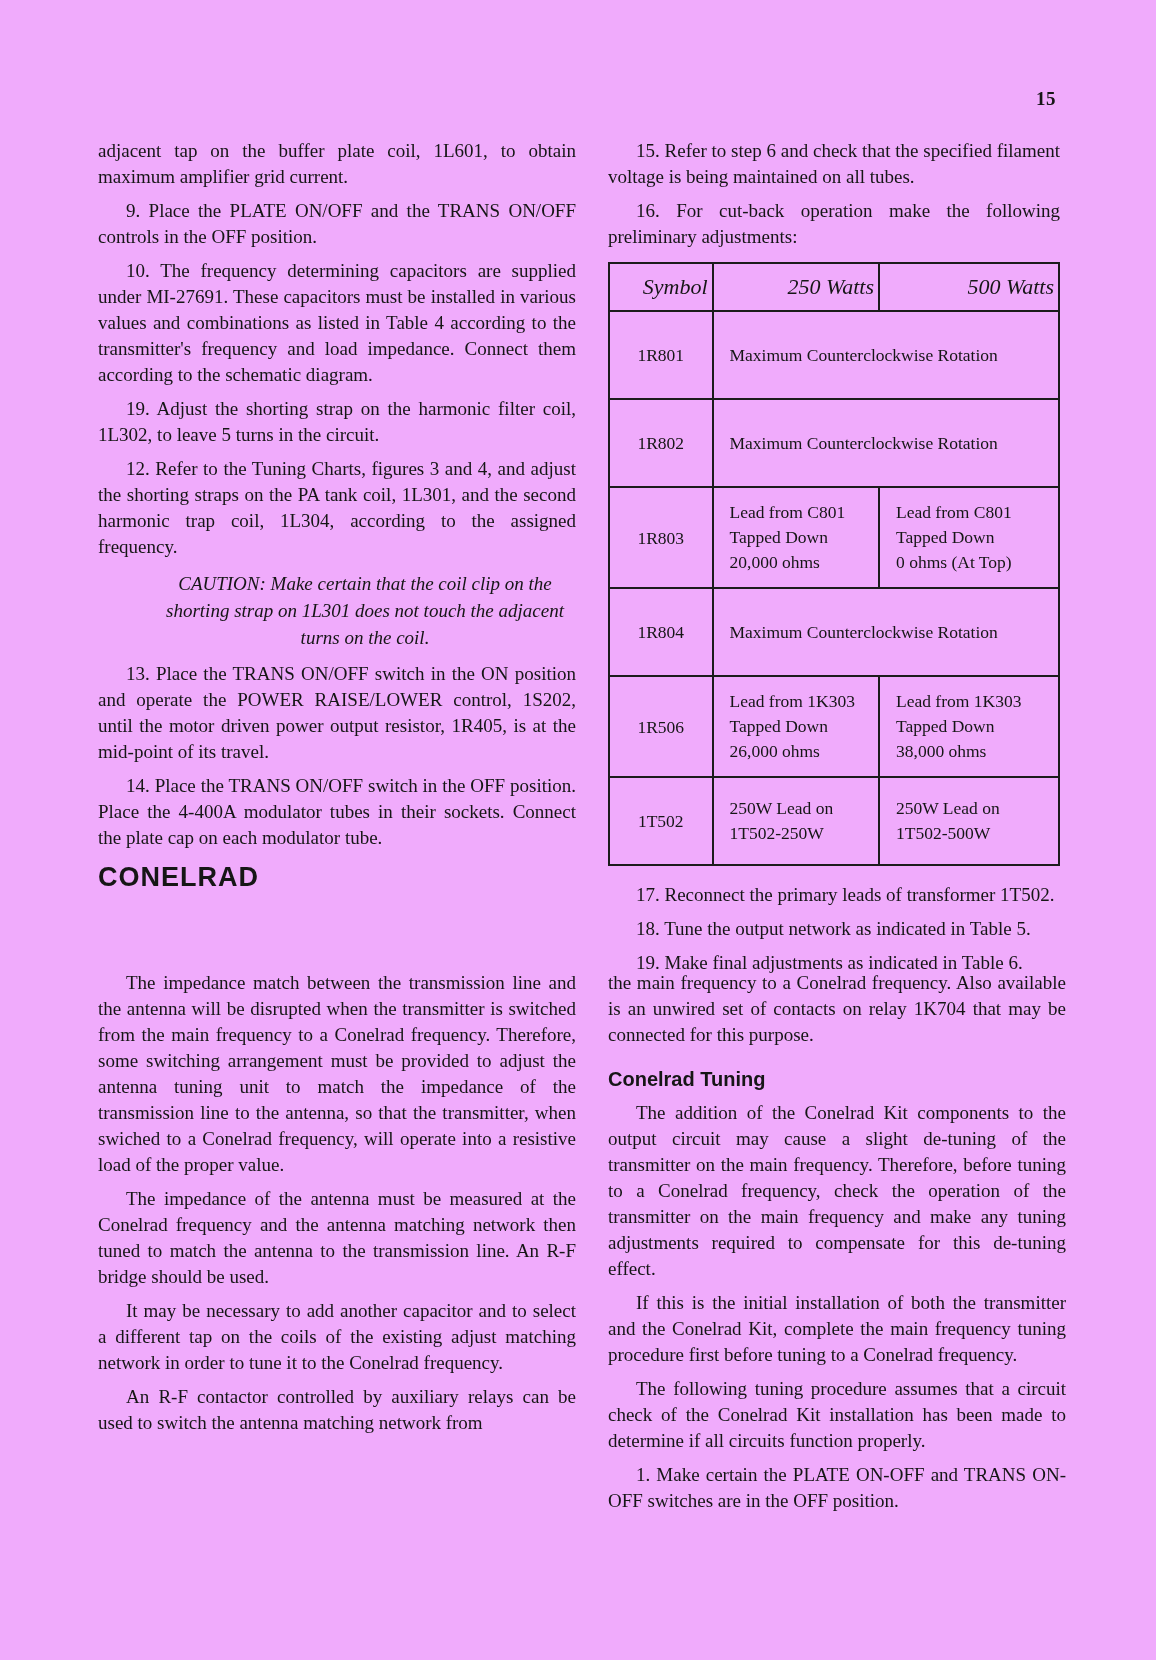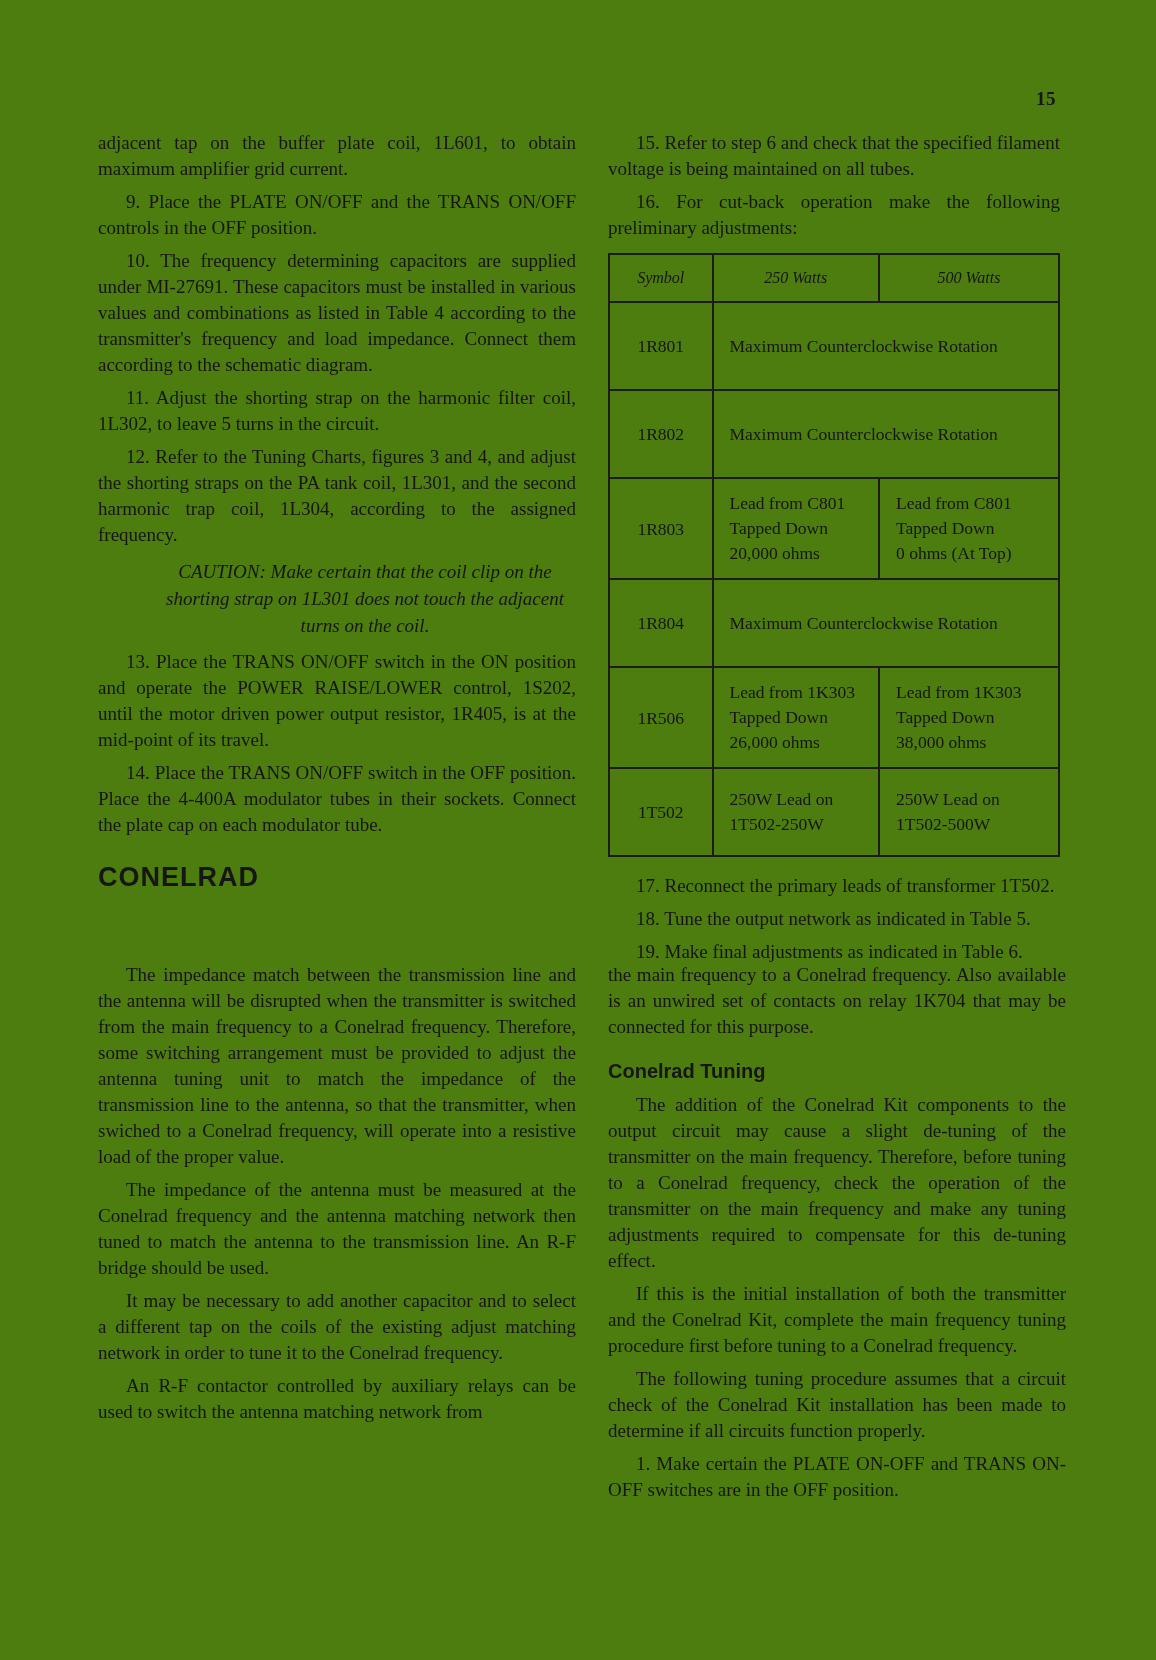--- a/index.html
+++ b/index.html
@@ -1,34 +1,34 @@
 <!DOCTYPE html>
 <html><head>
 <meta charset="utf-8">
 <style>
   html,body{margin:0;padding:0;background:#e8e6e0;}
   .page{
     position:relative;
     width:1156px;height:1660px;
     margin:0 auto;
-    background:#4d7c0f;
+    background:#f0abfc;
     color:#161616;
     font-family:"Liberation Serif", serif;
     overflow:hidden;
   }
   .pagenum{
     position:absolute;top:88px;left:1036px;
     font-size:19px;font-weight:bold;letter-spacing:.5px;
   }
   .col{position:absolute;text-align:justify;font-size:19px;line-height:26px;}
   .col-top-left{left:98px;top:130px;width:478px;}
   .col-top-right{left:608px;top:130px;width:452px;}
   .col-bot-left{left:98px;top:962px;width:478px;}
   .col-bot-right{left:608px;top:962px;width:458px;}
-  p{margin:0 0 7px 0;}
+  p{margin:8px 0 7px 0;}
   p.step{text-indent:28px;}
   p.cont{text-indent:0;}
   .caution{
     margin:10px 0 10px 56px;
     font-style:italic;
     text-align:center;
     line-height:27px;
   }
   .section-title{
     position:absolute;left:98px;top:862px;width:968px;
@@ -47,42 +47,42 @@
     border-collapse:collapse;
     margin:12px 0 16px 0;
     font-size:17.5px;
   }
   table.adj th, table.adj td{
     border:2px solid #1c1c1c;
     vertical-align:middle;
   }
   table.adj th{
     font-style:italic;font-weight:normal;
-    text-align:center;padding:10px 4px;
-    font-size:16px;
+    text-align:right;padding:10px 4px;
+    font-size:22px;
   }
   td.sym{width:23%;text-align:center;padding:30px 4px;vertical-align:top;}
   td.val{padding:12px 6px 12px 16px;text-align:left;}
   td.val.pre{white-space:pre-line;line-height:25px;}
   td.spanv{padding:14px 6px 14px 16px;text-align:left;}
   .w250{width:37%;}
   .w500{width:40%;}
 </style>
 </head>
 <body>
 
 <div class="page">
 
   <div class="pagenum">15</div>
 
   <div class="col col-top-left">
     <p class="cont">adjacent tap on the buffer plate coil, 1L601, to obtain maximum amplifier grid current.</p>
     <p class="step">9. Place the PLATE ON/OFF and the TRANS ON/OFF controls in the OFF position.</p>
     <p class="step">10. The frequency determining capacitors are supplied under MI-27691. These capacitors must be installed in various values and combinations as listed in Table 4 according to the transmitter's frequency and load impedance. Connect them according to the schematic diagram.</p>
-    <p class="step">11. Adjust the shorting strap on the harmonic filter coil, 1L302, to leave 5 turns in the circuit.</p>
+    <p class="step">19. Adjust the shorting strap on the harmonic filter coil, 1L302, to leave 5 turns in the circuit.</p>
     <p class="step">12. Refer to the Tuning Charts, figures 3 and 4, and adjust the shorting straps on the PA tank coil, 1L301, and the second harmonic trap coil, 1L304, according to the assigned frequency.</p>
     <p class="caution">CAUTION: Make certain that the coil clip on the shorting strap on 1L301 does not touch the adjacent turns on the coil.</p>
     <p class="step">13. Place the TRANS ON/OFF switch in the ON position and operate the POWER RAISE/LOWER control, 1S202, until the motor driven power output resistor, 1R405, is at the mid-point of its travel.</p>
     <p class="step">14. Place the TRANS ON/OFF switch in the OFF position. Place the 4-400A modulator tubes in their sockets. Connect the plate cap on each modulator tube.</p>
   </div>
 
   <div class="col col-top-right">
     <p class="step">15. Refer to step 6 and check that the specified filament voltage is being maintained on all tubes.</p>
     <p class="step">16. For cut-back operation make the following preliminary adjustments:</p>
 

